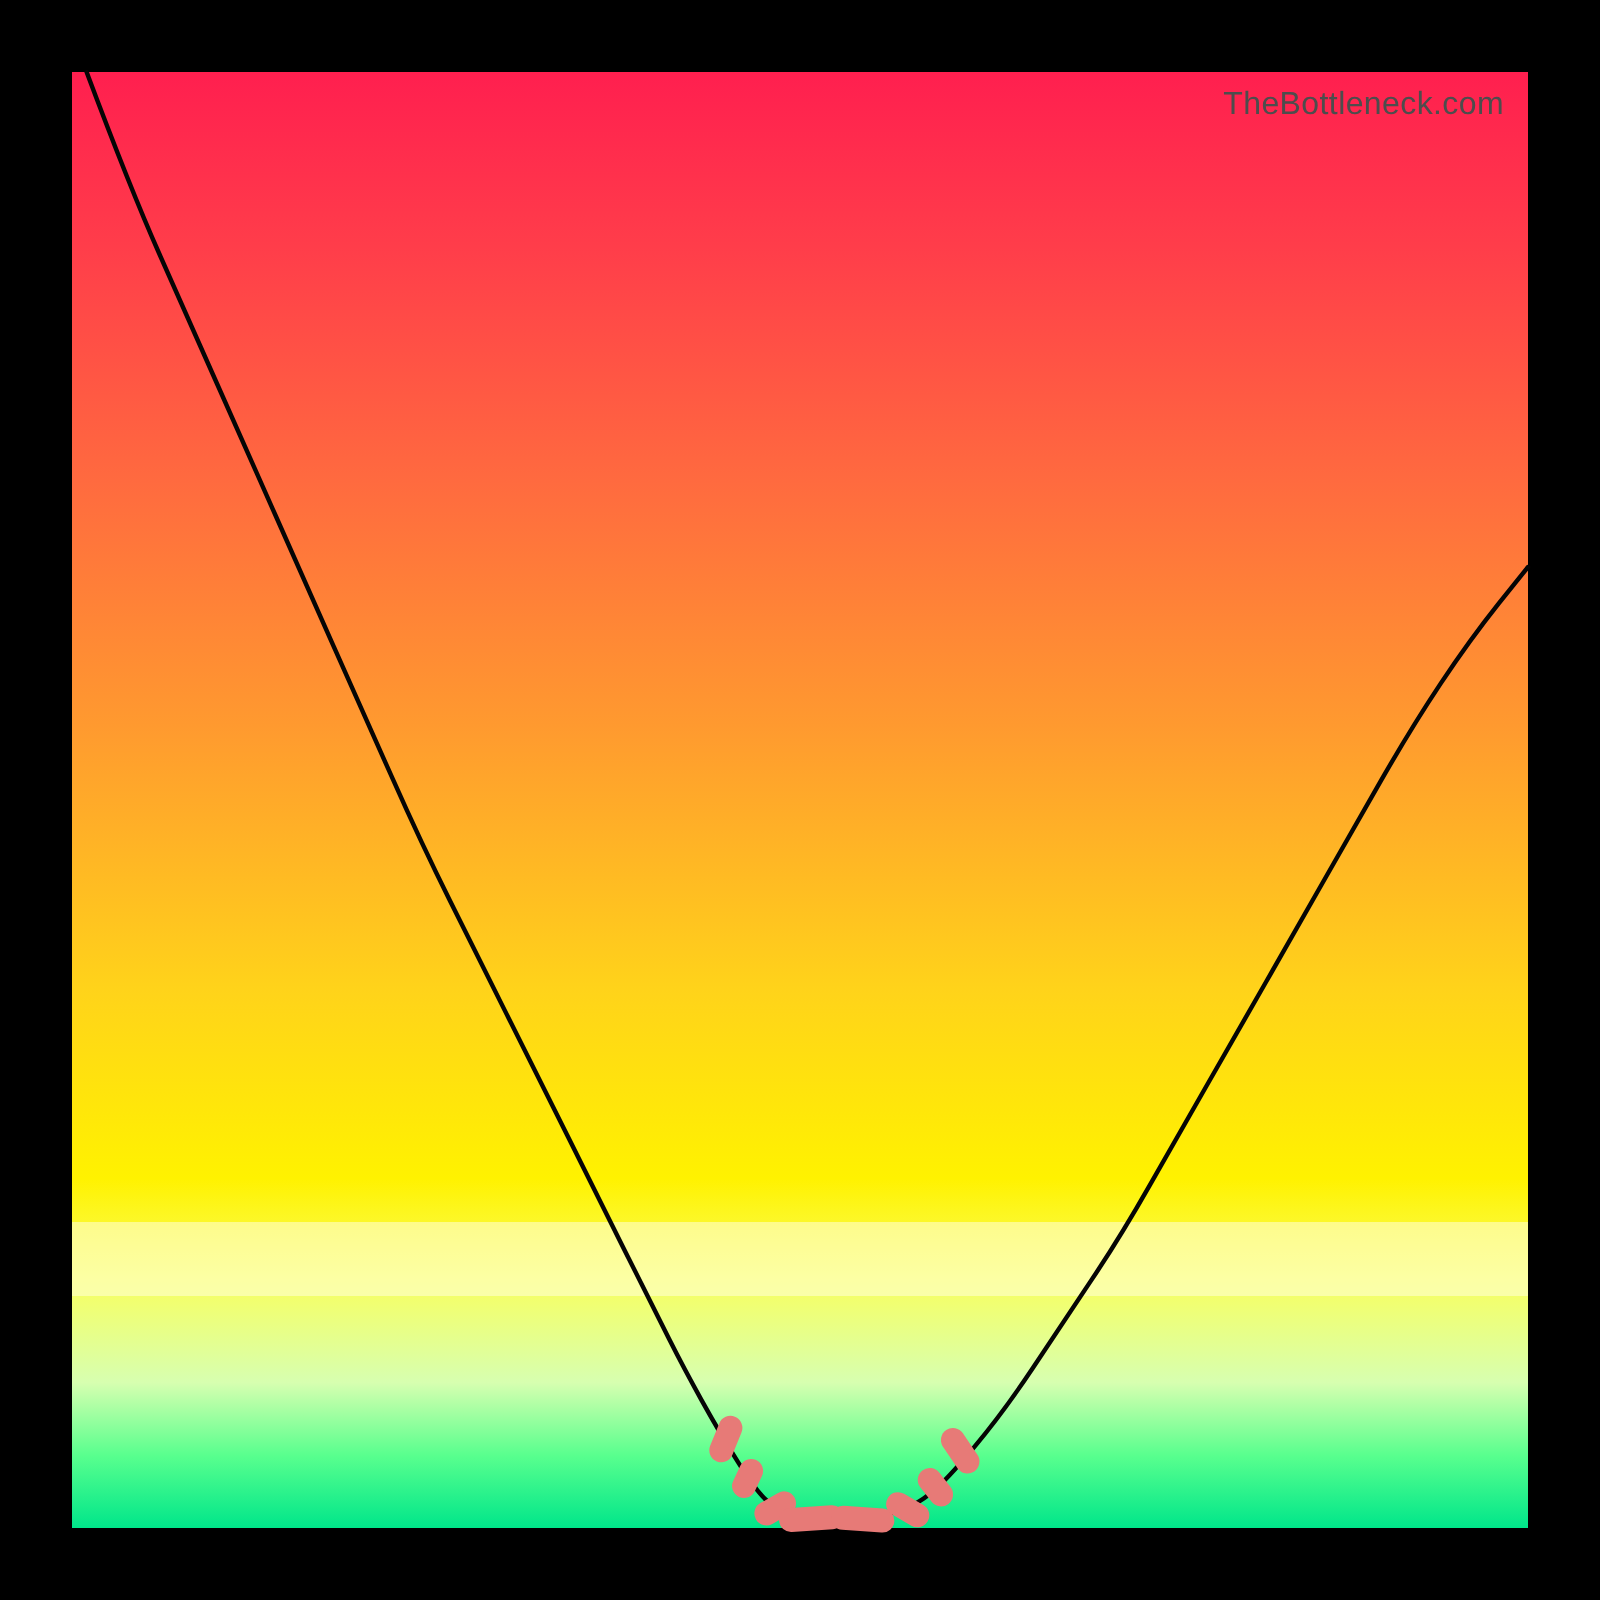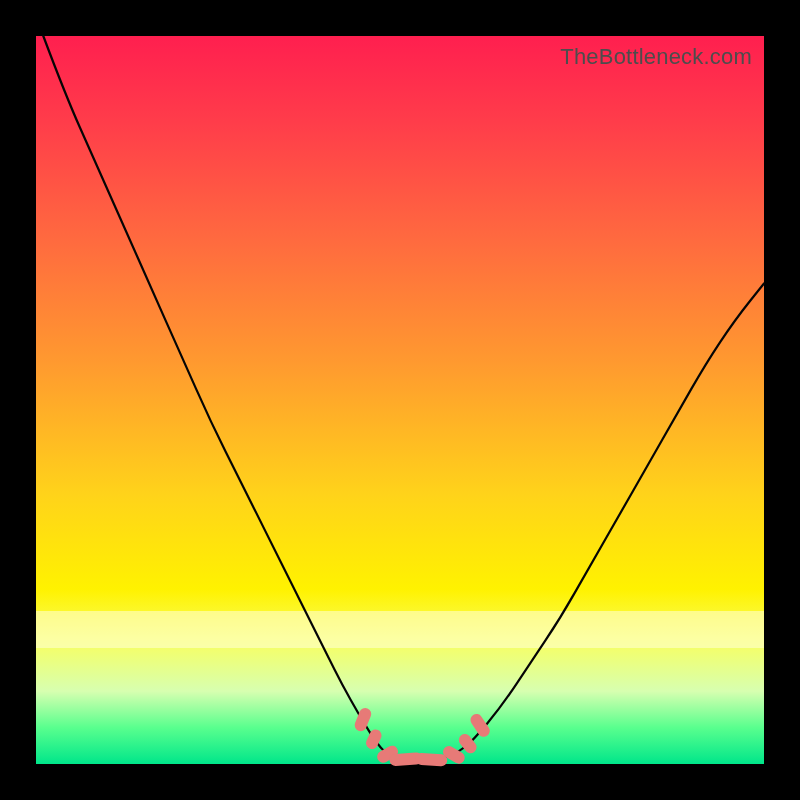--- a/index.html
+++ b/index.html
@@ -39,21 +39,21 @@
     position: absolute;
     left: 0;
     width: 100%;
     background: rgba(255,255,220,0.55);
   }
   .watermark {
     position: absolute;
     top: 8px;
     right: 12px;
     color: #4d4d4d;
-    font-size: 22px;
+    font-size: 16px;
     font-weight: 500;
     letter-spacing: 0.2px;
     user-select: none;
   }
   svg.curve {
     position: absolute;
     left: 0; top: 0;
     width: 728px;
     height: 728px;
     overflow: visible;

